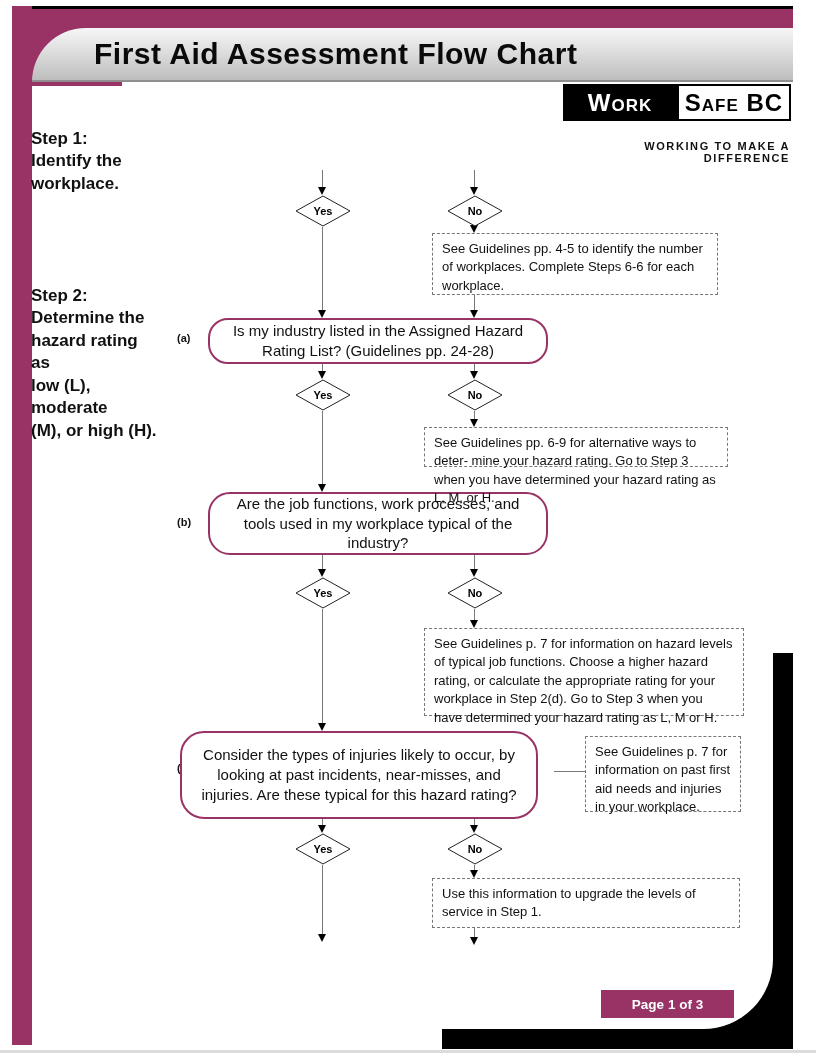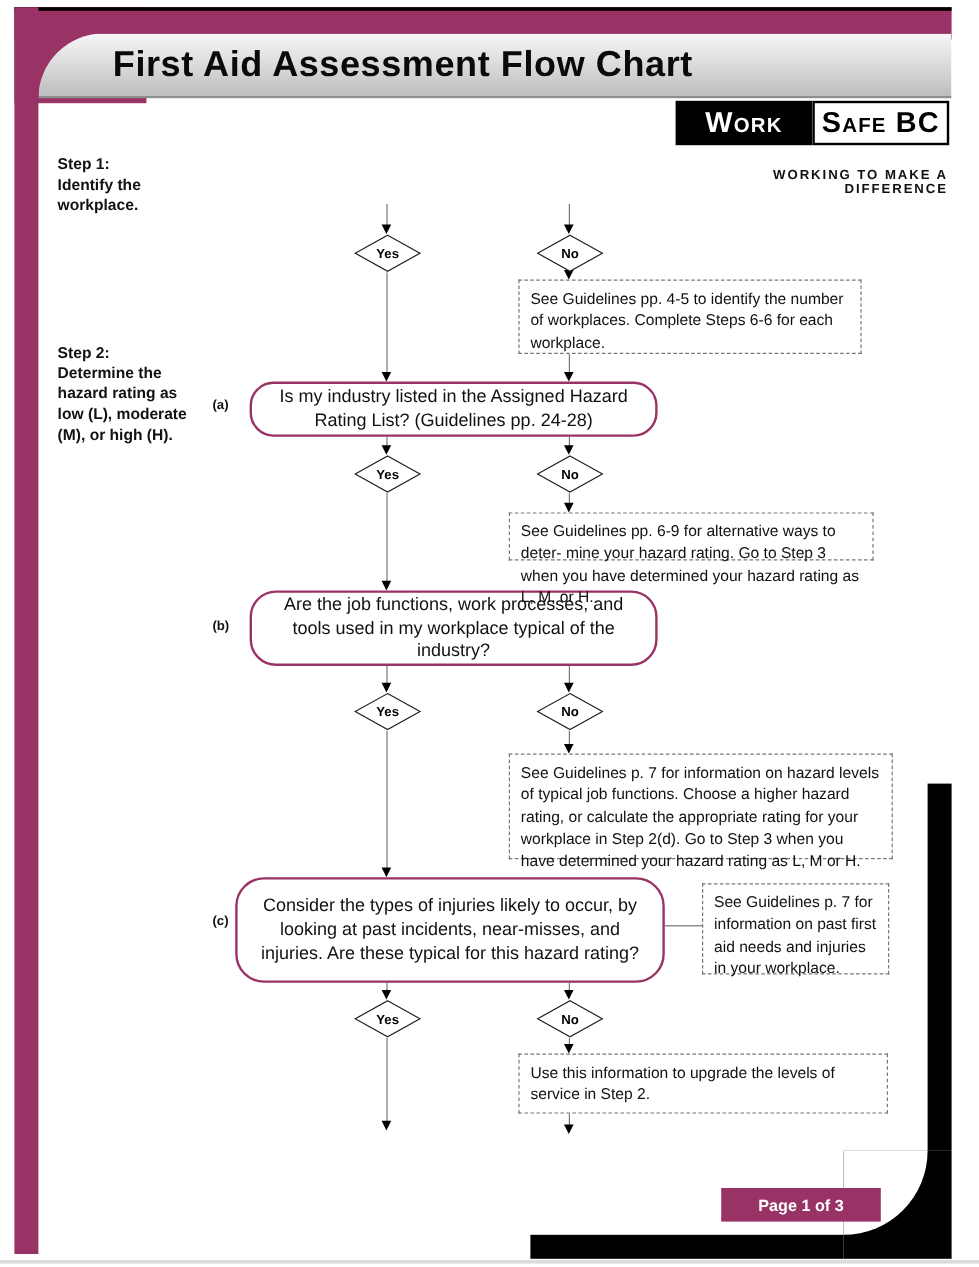--- a/index.html
+++ b/index.html
@@ -16,21 +16,21 @@
             border-top-left-radius:55px;border-bottom:2px solid #8f8f8f;
             display:flex;align-items:center;}
   .title{font-size:30px;font-weight:bold;color:#0a0a0a;padding-left:62px;letter-spacing:.5px;}
   
   .logo{left:563px;top:84px;height:37px;display:flex;}
   .logo .lleft{background:#000;color:#fff;width:114px;display:flex;align-items:center;justify-content:center;}
   .logo .lright{background:#fff;color:#000;width:110px;border:2px solid #000;display:flex;align-items:center;justify-content:center;}
   .logotext{font-variant:small-caps;font-weight:bold;font-size:24px;letter-spacing:1px;}
   .tagline{left:560px;top:140px;width:230px;text-align:right;font-weight:bold;font-size:11px;letter-spacing:1.6px;}
   
-  .steplabel{left:48px;width:130px;font-weight:bold;font-size:13px;line-height:1.32;white-space:pre-line;}
+  .steplabel{left:31px;width:130px;font-weight:bold;font-size:17px;line-height:1.32;white-space:pre-line;}
   
   .qbox{border:2px solid #993366;background:#fff;display:flex;align-items:center;justify-content:center;
         text-align:center;font-size:15px;line-height:1.33;box-sizing:border-box;}
   .sublabel{font-weight:bold;font-size:11px;}
   .note{border:1px dashed #777;background:#fff;font-size:13px;line-height:1.42;
         padding:6px 9px;box-sizing:border-box;}
   
   .vline{width:1px;background:#777;}
   .hline{height:1px;background:#777;}
   .arr{width:0;height:0;border-left:4.5px solid transparent;border-right:4.5px solid transparent;
@@ -80,29 +80,29 @@
   <div class="abs qbox" style="left:208px;top:318px;width:340px;height:46px;border-radius:20px;padding:0 14px;">
     <span>Is my industry listed in the Assigned Hazard Rating List? (Guidelines pp. 24-28)</span>
   </div>
 
   <div class="abs sublabel" style="left:177px;top:516px;">(b)</div>
   <div class="abs qbox" style="left:208px;top:492px;width:340px;height:63px;border-radius:22px;padding:0 18px;">
     <span>Are the job functions, work processes, and tools used in my workplace typical of the industry?</span>
   </div>
 
   <div class="abs sublabel" style="left:177px;top:762px;">(c)</div>
-  <div class="abs qbox" style="left:196px;top:731px;width:358px;height:88px;border-radius:24px;padding:0 14px;">
+  <div class="abs qbox" style="left:180px;top:731px;width:358px;height:88px;border-radius:24px;padding:0 14px;">
     <span>Consider the types of injuries likely to occur, by looking at past incidents, near-misses, and injuries. Are these typical for this hazard rating?</span>
   </div>
 
   <div class="abs note" style="left:432px;top:233px;width:286px;height:62px;">See Guidelines pp. 4-5 to identify the number of workplaces. Complete Steps 6-6 for each workplace.</div>
   <div class="abs note" style="left:424px;top:427px;width:304px;height:40px;">See Guidelines pp. 6-9 for alternative ways to deter- mine your hazard rating. Go to Step 3 when you have determined your hazard rating as L, M, or H.</div>
   <div class="abs note" style="left:424px;top:628px;width:320px;height:88px;">See Guidelines p. 7 for information on hazard levels of typical job functions. Choose a higher hazard rating, or calculate the appropriate rating for your workplace in Step 2(d). Go to Step 3 when you have determined your hazard rating as L, M or H.</div>
   <div class="abs note" style="left:585px;top:736px;width:156px;height:76px;">See Guidelines p. 7 for information on past first aid needs and injuries in your workplace.</div>
-  <div class="abs note" style="left:432px;top:878px;width:308px;height:50px;">Use this information to upgrade the levels of service in Step 2.</div>
+  <div class="abs note" style="left:432px;top:878px;width:308px;height:50px;">Use this information to upgrade the levels of service in Step 1.</div>
 
   <div class="abs vline" style="left:322px;top:170px;height:20px;"></div>
   <div class="abs vline" style="left:474px;top:170px;height:20px;"></div>
   <div class="abs vline" style="left:474px;top:227px;height:2px;"></div>
   <div class="abs vline" style="left:322px;top:227px;height:84px;"></div>
   <div class="abs vline" style="left:474px;top:295px;height:16px;"></div>
   <div class="abs vline" style="left:322px;top:364px;height:10px;"></div>
   <div class="abs vline" style="left:474px;top:364px;height:10px;"></div>
   <div class="abs vline" style="left:474px;top:411px;height:9px;"></div>
   <div class="abs vline" style="left:322px;top:411px;height:74px;"></div>

